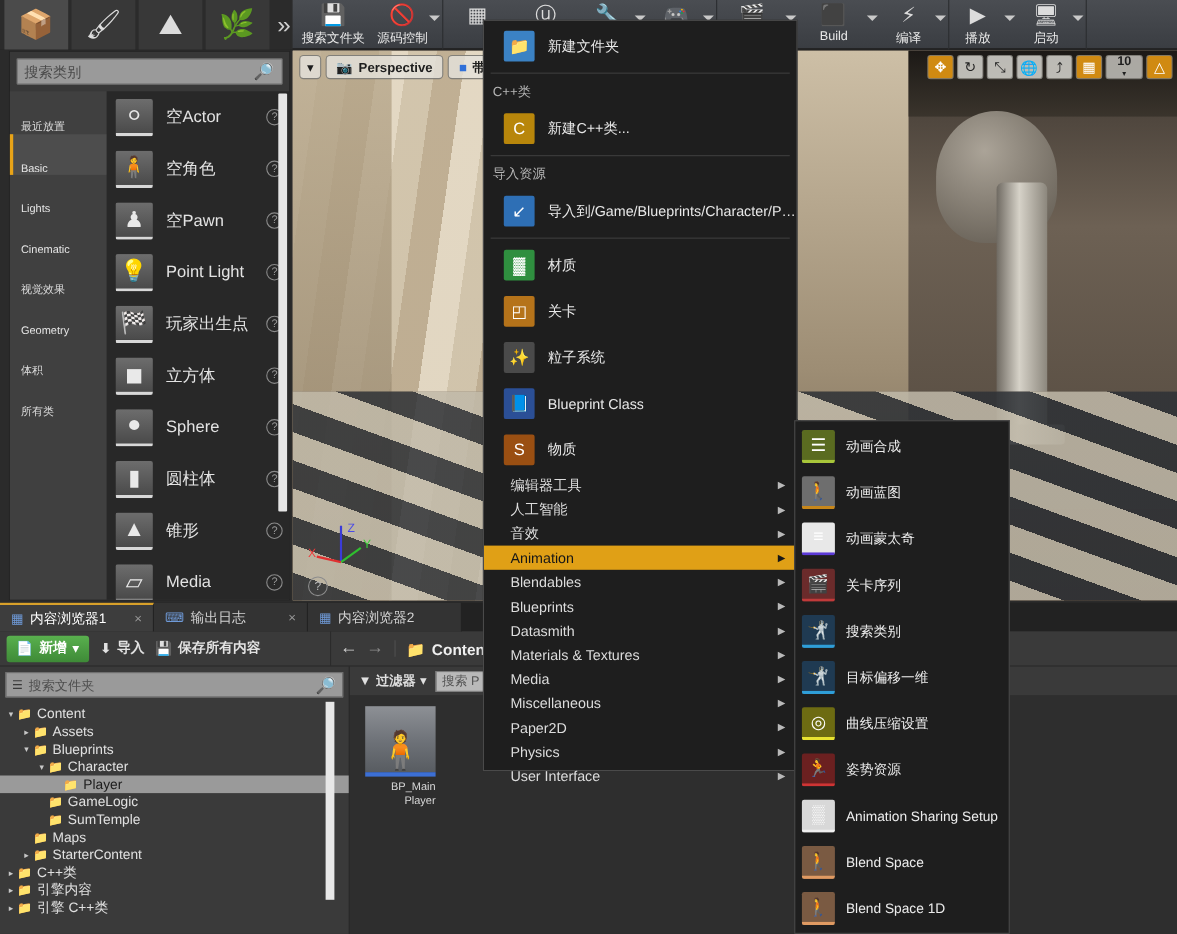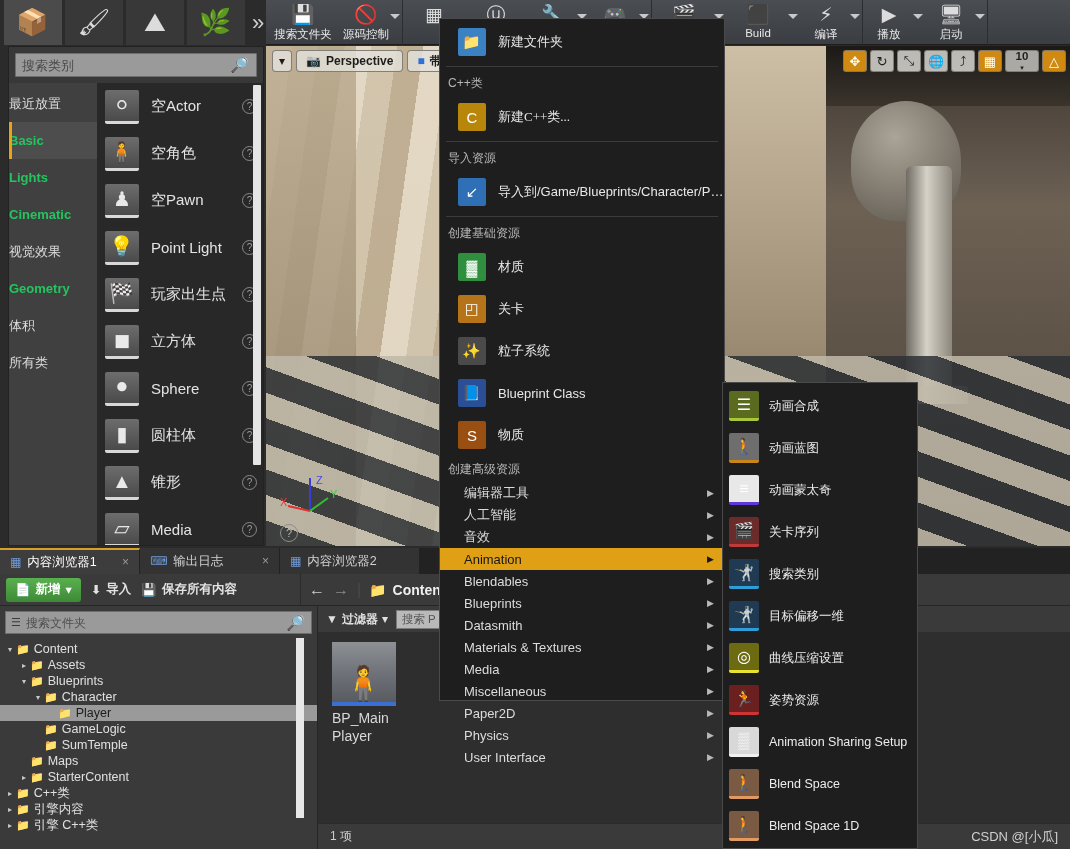--- a/index.html
+++ b/index.html
@@ -55,28 +55,28 @@
   .place-search input {
     flex: 1; border: none; background: transparent; outline: none;
     font-size: 13px; color: #3a3a3a; font-family: inherit;
   }
   .place-search input::placeholder { color: #4a4a4a; }
   .mag { font-size: 15px; color: #2f2f2f; transform: scaleX(-1); }
 
   .place-body { display: flex; height: 462px; }
   .cat-list { width: 88px; background: #404040; padding-top: 2px; }
   .cat-item {
-    height: 37px; display: flex; align-items: center; 
-    font-size: 13px; color: #dcdcdc; position: relative;
+    height: 37px; display: flex; align-items: flex-end; padding-left: 10px;
+    font-size: 10px; color: #dcdcdc; position: relative;
   }
   .cat-item.active { background: #4d4d4d; color: #ffffff; font-weight: bold; }
   .cat-item.active::before {
     content: ""; position: absolute; left: 0; top: 0; bottom: 0; width: 3px; background: #e8a317;
   }
-  .cat-item.bold { font-weight: bold; color: #22c55e; }
+  .cat-item.bold { font-weight: normal; color: #e5e5e5; }
 
   .actor-list { flex: 1; background: #282828; position: relative; overflow: hidden; }
   .actor-row { height: 47px; display: flex; align-items: center; padding: 0 6px 0 8px; }
   .actor-thumb {
     width: 34px; height: 34px; border-radius: 2px; margin-right: 12px;
     background: linear-gradient(#6d6d6d, #4a4a4a);
     display:flex; align-items:center; justify-content:center; font-size: 20px; color:#e9e9e9;
     border-bottom: 3px solid #d8d8d8;
   }
   .actor-name { flex: 1; font-size: 15px; color: #e3e3e3; }
@@ -200,21 +200,21 @@
     display:flex; align-items:center; padding: 0 5px; font-size: 11.5px; color: #555;
   }
   .asset-grid { padding: 10px 0 0 14px; display: flex; flex-wrap: wrap; gap: 14px; }
   .asset-card { width: 64px; }
   .asset-thumb {
     width: 64px; height: 64px;
     background: linear-gradient(180deg,#8d9095 0%, #6d7177 55%, #585c61 100%);
     border-bottom: 4px solid #3c6fd4; position: relative; display:flex; align-items:flex-end; justify-content:center;
   }
   .asset-figure { font-size: 34px; line-height: 1; color: #1e1e22; margin-bottom: 2px; }
-  .asset-name { margin-top: 4px; text-align: left; font-size: 14px; color: #d8d8d8; line-height: 1.25; }
+  .asset-name { margin-top: 4px; text-align: right; font-size: 10px; color: #d8d8d8; line-height: 1.25; }
 
   .cb-status {
     position: absolute; left: 0; bottom: 0; width: 100%; height: 26px;
     background: #3a3a3a; border-top: 1px solid #2a2a2a; display: flex; align-items: center;
     padding: 0 12px; font-size: 12px; color: #cfcfcf; justify-content: space-between;
   }
   .watermark { font-size: 13px; color: #cfcfcf; }
 
   
   .ctx {
@@ -605,68 +605,62 @@
         </div>
         <div class="asset-grid" id="asset-grid">
             <div class="asset-card">
               <div class="asset-thumb">
                 <div class="asset-figure">🧍</div>
               </div>
               <div class="asset-name" style="white-space: pre-line;">BP_Main
 Player</div>
             </div>
           </div>
-        <div class="cb-status">
-          <span>1 项</span>
-          <span class="watermark">CSDN @[小瓜]</span>
-        </div>
       </div>
     </div>
   </div>
 
   <div class="ctx" id="ctx-menu">
       <div class="ctx-item">
         <div class="ci" style="background: rgb(59, 130, 196);">📁</div>
         <div style="white-space: nowrap; overflow: hidden; text-overflow: ellipsis;">新建文件夹</div>
       </div>
       <div class="ctx-sep"></div>
       <div class="ctx-head">C++类</div>
       <div class="ctx-item">
         <div class="ci" style="background: rgb(184, 134, 11);">C</div>
-        <div style="white-space: nowrap; overflow: hidden; text-overflow: ellipsis; font-family: Liberation Serif, serif;">新建C++类...</div>
+        <div style="white-space: nowrap; overflow: hidden; text-overflow: ellipsis;">新建C++类...</div>
       </div>
       <div class="ctx-sep"></div>
       <div class="ctx-head">导入资源</div>
       <div class="ctx-item">
         <div class="ci" style="background: rgb(46, 111, 181);">↙</div>
         <div style="white-space: nowrap; overflow: hidden; text-overflow: ellipsis;">导入到/Game/Blueprints/Character/Player...</div>
       </div>
       <div class="ctx-sep"></div>
-      <div class="ctx-head">创建基础资源</div>
       <div class="ctx-item">
         <div class="ci" style="background: rgb(47, 143, 63);">▓</div>
         <div style="white-space: nowrap; overflow: hidden; text-overflow: ellipsis;">材质</div>
       </div>
       <div class="ctx-item">
         <div class="ci" style="background: rgb(181, 115, 26);">◰</div>
         <div style="white-space: nowrap; overflow: hidden; text-overflow: ellipsis;">关卡</div>
       </div>
       <div class="ctx-item">
         <div class="ci" style="background: rgb(74, 74, 74);">✨</div>
         <div style="white-space: nowrap; overflow: hidden; text-overflow: ellipsis;">粒子系统</div>
       </div>
       <div class="ctx-item">
         <div class="ci" style="background: rgb(43, 79, 150);">📘</div>
         <div style="white-space: nowrap; overflow: hidden; text-overflow: ellipsis;">Blueprint Class</div>
       </div>
       <div class="ctx-item">
         <div class="ci" style="background: rgb(154, 79, 18);">S</div>
         <div style="white-space: nowrap; overflow: hidden; text-overflow: ellipsis;">物质</div>
       </div>
-      <div class="ctx-head">创建高级资源</div>
       <div class="ctx-sub">
         <span>编辑器工具</span>
         <span class="sarrow">▶</span>
       </div>
       <div class="ctx-sub">
         <span>人工智能</span>
         <span class="sarrow">▶</span>
       </div>
       <div class="ctx-sub">
         <span>音效</span>

